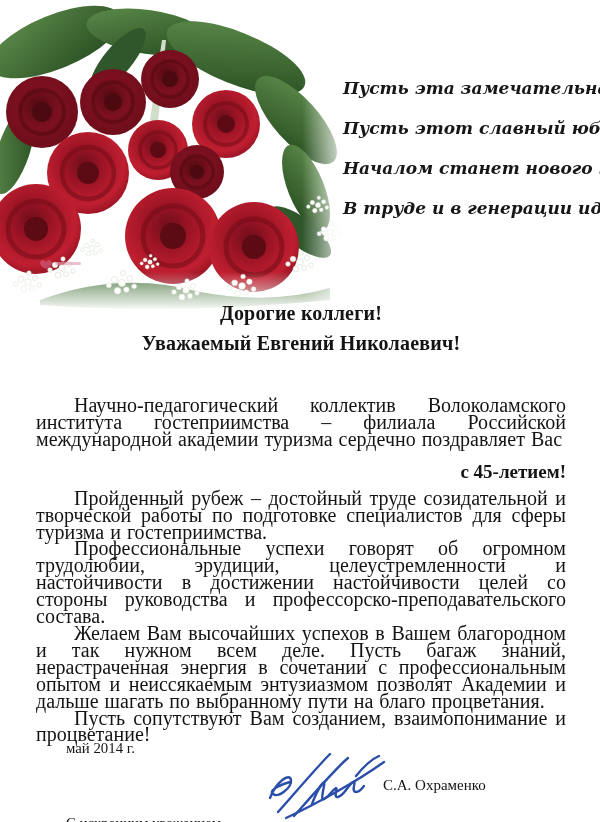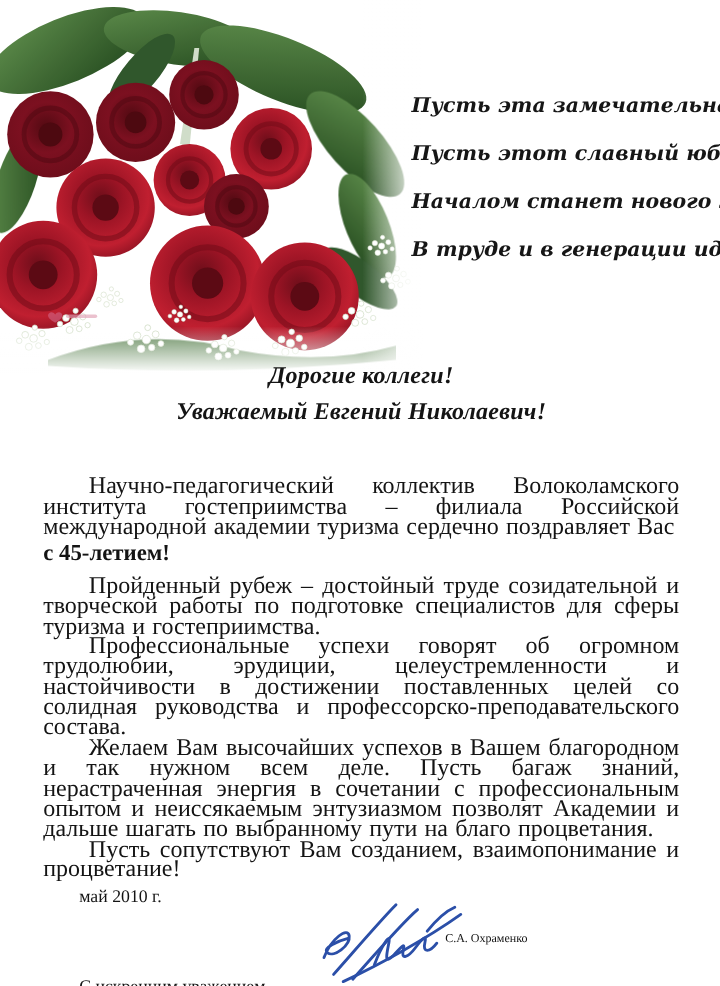--- a/index.html
+++ b/index.html
@@ -16,38 +16,38 @@
     position:absolute; left:343px; top:68px; width:252px;
     font-family:"DejaVu Serif", serif; font-style:italic; font-weight:bold;
     font-size:17px; line-height:40px; color:#161616; white-space:nowrap;
   }
   .poem .poem-line { display:block; }
 
   
   .letter { position:absolute; left:36px; top:302px; width:530px; }
   .greet {
     text-align:center; font-weight:bold; font-size:20px;
-    margin:0 0 7px 0; letter-spacing:0.2px;font-style:italic;
+    margin:0 0 7px 0; letter-spacing:0.2px;
   }
   .greet.second { margin-bottom:42px; }
   .para {
     font-size:20px; line-height:16.9px; text-align:justify;
     text-indent:38px; margin:0; word-spacing:1px;
   }
   .anniv {
-    text-align:left; font-weight:bold; font-size:19px;
-    margin:3px 0 7px 0;
+    text-align:right; font-weight:bold; font-size:19px;
+    margin:13px 0 7px 0;
   }
 
   
   .date-line { position:absolute; left:66px; top:740px; font-size:14.8px; }
   .closing { position:absolute; left:66px; top:813px; font-size:14.8px; line-height:21px; }
   .closing span { display:block; }
   .signature { position:absolute; left:258px; top:746px; width:152px; height:76px; }
-  .signer { position:absolute; left:371px; top:777px; font-size:10px; }
+  .signer { position:absolute; left:383px; top:777px; font-size:15px; }
 </style>
 </head>
 <body>
 
 <div class="page">
 
   <svg class="photo" viewBox="0 0 352 318" xmlns="http://www.w3.org/2000/svg" aria-hidden="true">
     <defs>
       <radialGradient id="roseBright" cx="45%" cy="40%" r="65%">
         <stop offset="0%" stop-color="#6e0e1a"></stop>
@@ -181,26 +181,26 @@
   </div>
 
   <div class="letter">
     <div class="greet">Дорогие коллеги!</div>
     <div class="greet second">Уважаемый Евгений Николаевич!</div>
 
     <p class="para">Научно-педагогический коллектив Волоколамского института гостеприимства – филиала Российской международной академии туризма сердечно поздравляет Вас</p>
     <div class="anniv">с 45-летием!</div>
 
     <p class="para">Пройденный рубеж – достойный труде созидательной и творческой работы по подготовке специалистов для сферы туризма и гостеприимства.</p>
-    <p class="para">Профессиональные успехи говорят об огромном трудолюбии, эрудиции, целеустремленности и настойчивости в достижении поставленных целей со солидная руководства и профессорско-преподавательского состава.</p>
+    <p class="para">Профессиональные успехи говорят об огромном трудолюбии, эрудиции, целеустремленности и настойчивости в достижении настойчивости целей со стороны руководства и профессорско-преподавательского состава.</p>
     <p class="para">Желаем Вам высочайших успехов в Вашем благородном и так нужном всем деле. Пусть багаж знаний, нерастраченная энергия в сочетании с профессиональным опытом и неиссякаемым энтузиазмом позволят Академии и дальше шагать по выбранному пути на благо процветания.</p>
     <p class="para">Пусть сопутствуют Вам созданием, взаимопонимание и процветание!</p>
   </div>
 
-  <div class="date-line">май 2010 г.</div>
+  <div class="date-line">май 2014 г.</div>
 
   <div class="closing">
     <span>С искренним уважением,</span>
     <span>директор ВИГ – филиала РМАТ</span>
   </div>
 
   <svg class="signature" viewBox="0 0 152 76" xmlns="http://www.w3.org/2000/svg" aria-hidden="true">
     <g fill="none" stroke="#2b4fa8" stroke-width="2.4" stroke-linecap="round" stroke-linejoin="round">
       <path d="M12,52 C18,36 32,26 33,34 C34,42 20,52 15,48 C10,44 24,38 32,36"></path>
       <path d="M20,66 C36,48 60,20 72,8"></path>

